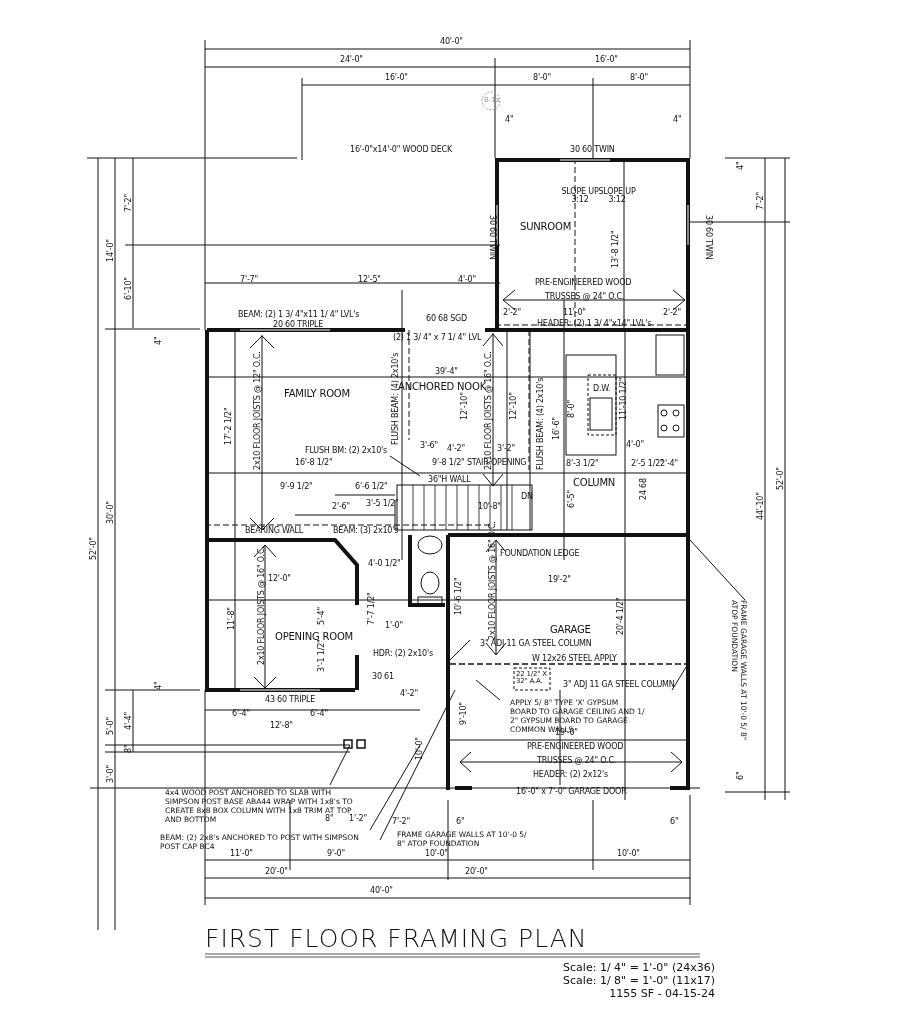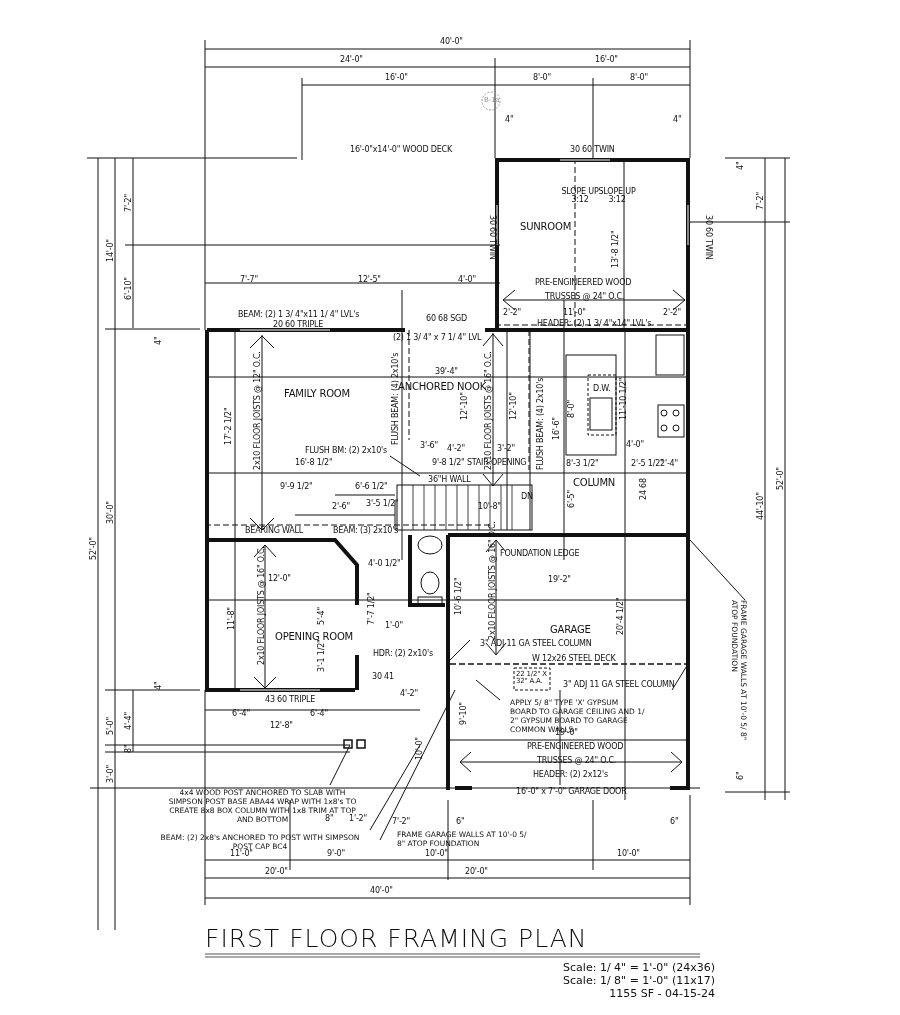--- a/index.html
+++ b/index.html
@@ -4,21 +4,21 @@
 <style>
   html,body{margin:0;padding:0;background:#fff;}
   body{width:900px;height:1015px;position:relative;overflow:hidden;font-family:"DejaVu Sans",sans-serif;color:#111;}
   svg{position:absolute;left:0;top:0;}
   .t{position:absolute;font-size:8px;line-height:1;white-space:nowrap;letter-spacing:-0.2px;color:#111;}
   .tv{transform:rotate(-90deg);transform-origin:left top;}
   .tv2{transform:rotate(90deg);transform-origin:left top;}
   .room{font-size:10px;}
   .title{position:absolute;left:205px;top:924px;font-size:25px;letter-spacing:1px;font-family:"DejaVu Sans",sans-serif;font-weight:300;}
   .scale{position:absolute;right:185px;font-size:11px;text-align:right;}
-  .note{position:absolute;font-size:7.5px;line-height:9px;text-align:center;white-space:nowrap;}
+  .note{position:absolute;font-size:7.5px;line-height:9px;text-align:left;white-space:nowrap;}
   .notel{text-align:left;}
 </style>
 </head>
 <body>
 
 <svg width="900" height="1015">
   <g stroke="#111" fill="none" stroke-width="1">
 
     <line x1="205" y1="49" x2="690" y2="49"></line>
     <line x1="205" y1="67" x2="690" y2="67"></line>
@@ -248,36 +248,36 @@
 <span class="t room" style="left:275px;top:632px">OPENING ROOM</span>
 <span class="t" style="left:268px;top:575px">12'-0"</span>
 <span class="t tv" style="left:228px;top:630px">11'-8"</span>
 <span class="t tv" style="left:258px;top:665px">2x10 FLOOR JOISTS @ 16" O.C.</span>
 <span class="t tv" style="left:318px;top:625px">5'-4"</span>
 <span class="t tv" style="left:318px;top:672px">3'-1 1/2"</span>
 <span class="t" style="left:368px;top:560px">4'-0 1/2"</span>
 <span class="t tv" style="left:368px;top:625px">7'-7 1/2"</span>
 <span class="t" style="left:385px;top:622px">1'-0"</span>
 <span class="t" style="left:373px;top:650px">HDR: (2) 2x10's</span>
-<span class="t" style="left:372px;top:673px">30 41</span>
+<span class="t" style="left:372px;top:673px">30 61</span>
 <span class="t" style="left:400px;top:690px">4'-2"</span>
 <span class="t" style="left:265px;top:696px">43 60 TRIPLE</span>
 <span class="t" style="left:232px;top:710px">6'-4"</span>
 <span class="t" style="left:310px;top:710px">6'-4"</span>
 <span class="t" style="left:270px;top:722px">12'-8"</span>
 <span class="t tv" style="left:416px;top:760px">10'-0"</span>
 
 <span class="t" style="left:500px;top:550px">FOUNDATION LEDGE</span>
 <span class="t" style="left:548px;top:576px">19'-2"</span>
 <span class="t room" style="left:550px;top:625px">GARAGE</span>
 <span class="t tv" style="left:617px;top:635px">20'-4 1/2"</span>
 <span class="t tv" style="left:455px;top:615px">10'-6 1/2"</span>
 <span class="t tv" style="left:489px;top:640px">2x10 FLOOR JOISTS @ 16" O.C.</span>
 <span class="t" style="left:480px;top:640px">3" ADJ 11 GA STEEL COLUMN</span>
-<span class="t" style="left:532px;top:655px">W 12x26 STEEL DECK</span>
+<span class="t" style="left:532px;top:655px">W 12x26 STEEL APPLY</span>
 <span class="t" style="left:516px;top:671px;width:34px;white-space:normal;font-size:7px">22 1/2" X 32" A.A.</span>
 <span class="t" style="left:563px;top:681px">3" ADJ 11 GA STEEL COLUMN</span>
 <span class="note notel" style="left:510px;top:698px;width:135px;white-space:normal">APPLY 5/ 8" TYPE 'X' GYPSUM BOARD TO GARAGE CEILING AND 1/ 2" GYPSUM BOARD TO GARAGE COMMON WALLS</span>
 <span class="t" style="left:555px;top:729px">19'-0"</span>
 <span class="t tv" style="left:460px;top:725px">9'-10"</span>
 <span class="t" style="left:527px;top:743px">PRE-ENGINEERED WOOD</span>
 <span class="t" style="left:537px;top:757px">TRUSSES @ 24" O.C.</span>
 <span class="t" style="left:533px;top:771px">HEADER: (2) 2x12's</span>
 <span class="t" style="left:516px;top:788px">16'-0" x 7'-0" GARAGE DOOR</span>
 <span class="note tv2 notel" style="left:748px;top:600px;width:150px;white-space:normal">FRAME GARAGE WALLS AT 10'-0 5/ 8" ATOP FOUNDATION</span>

